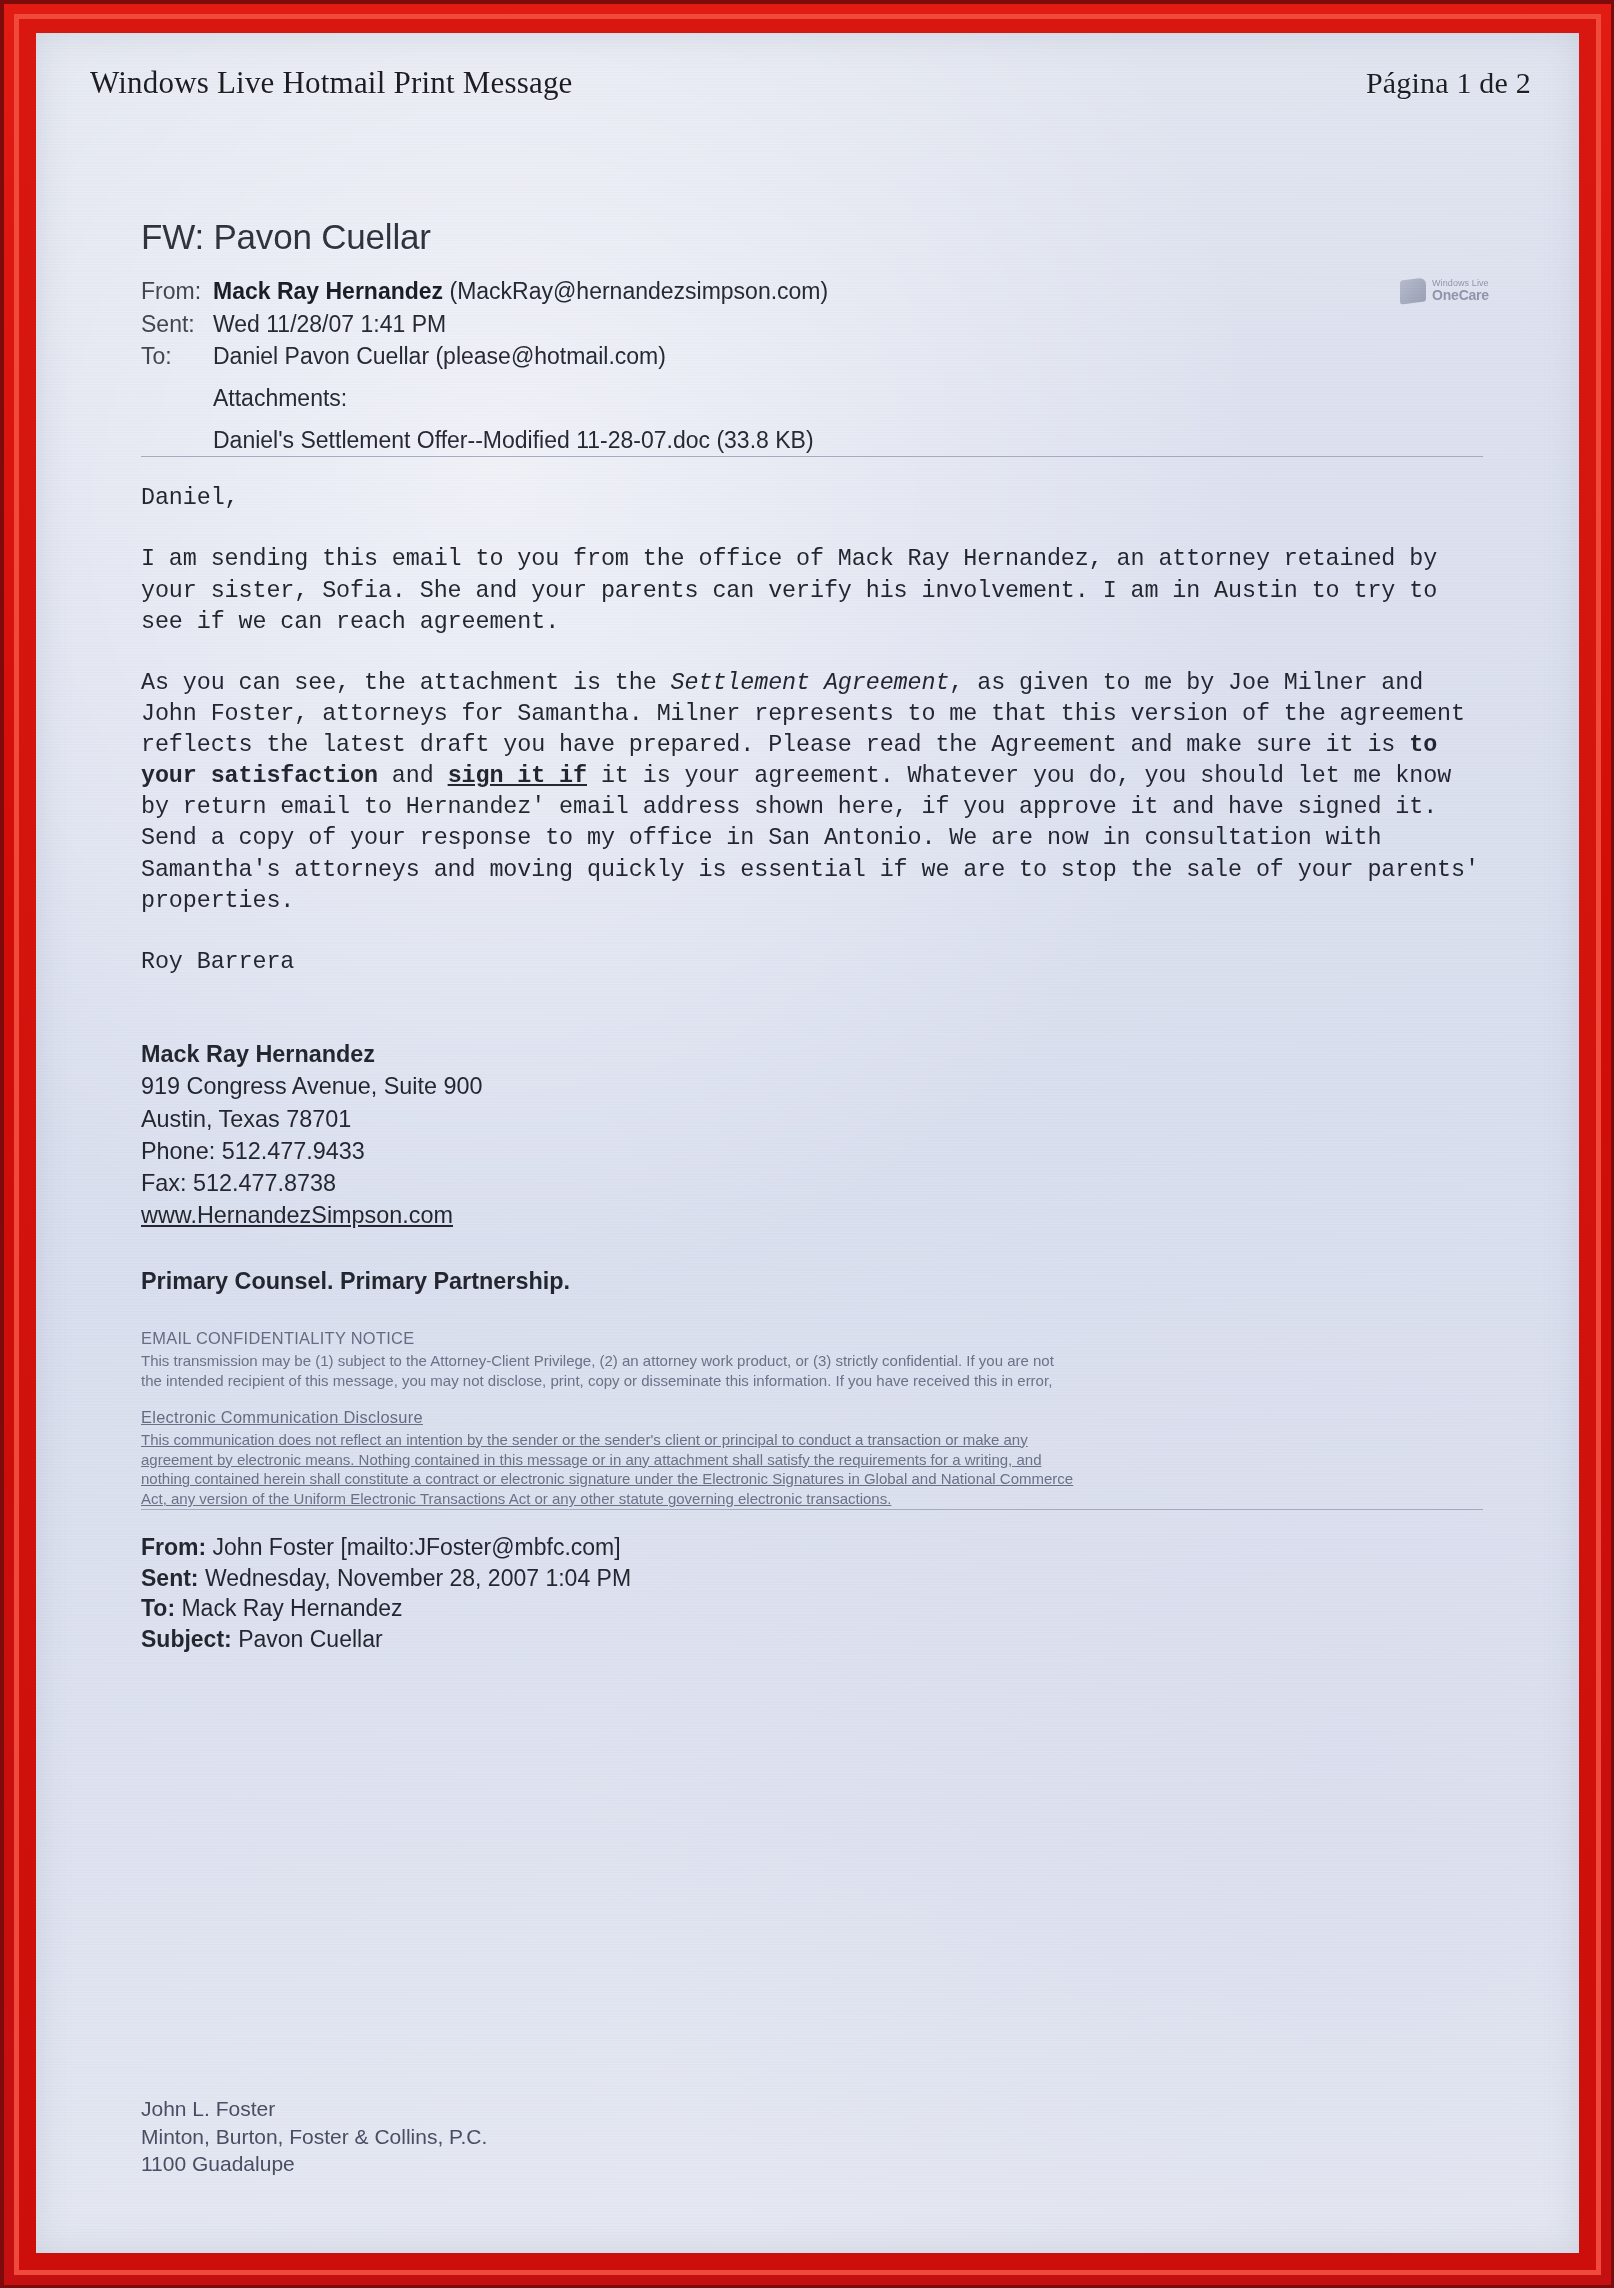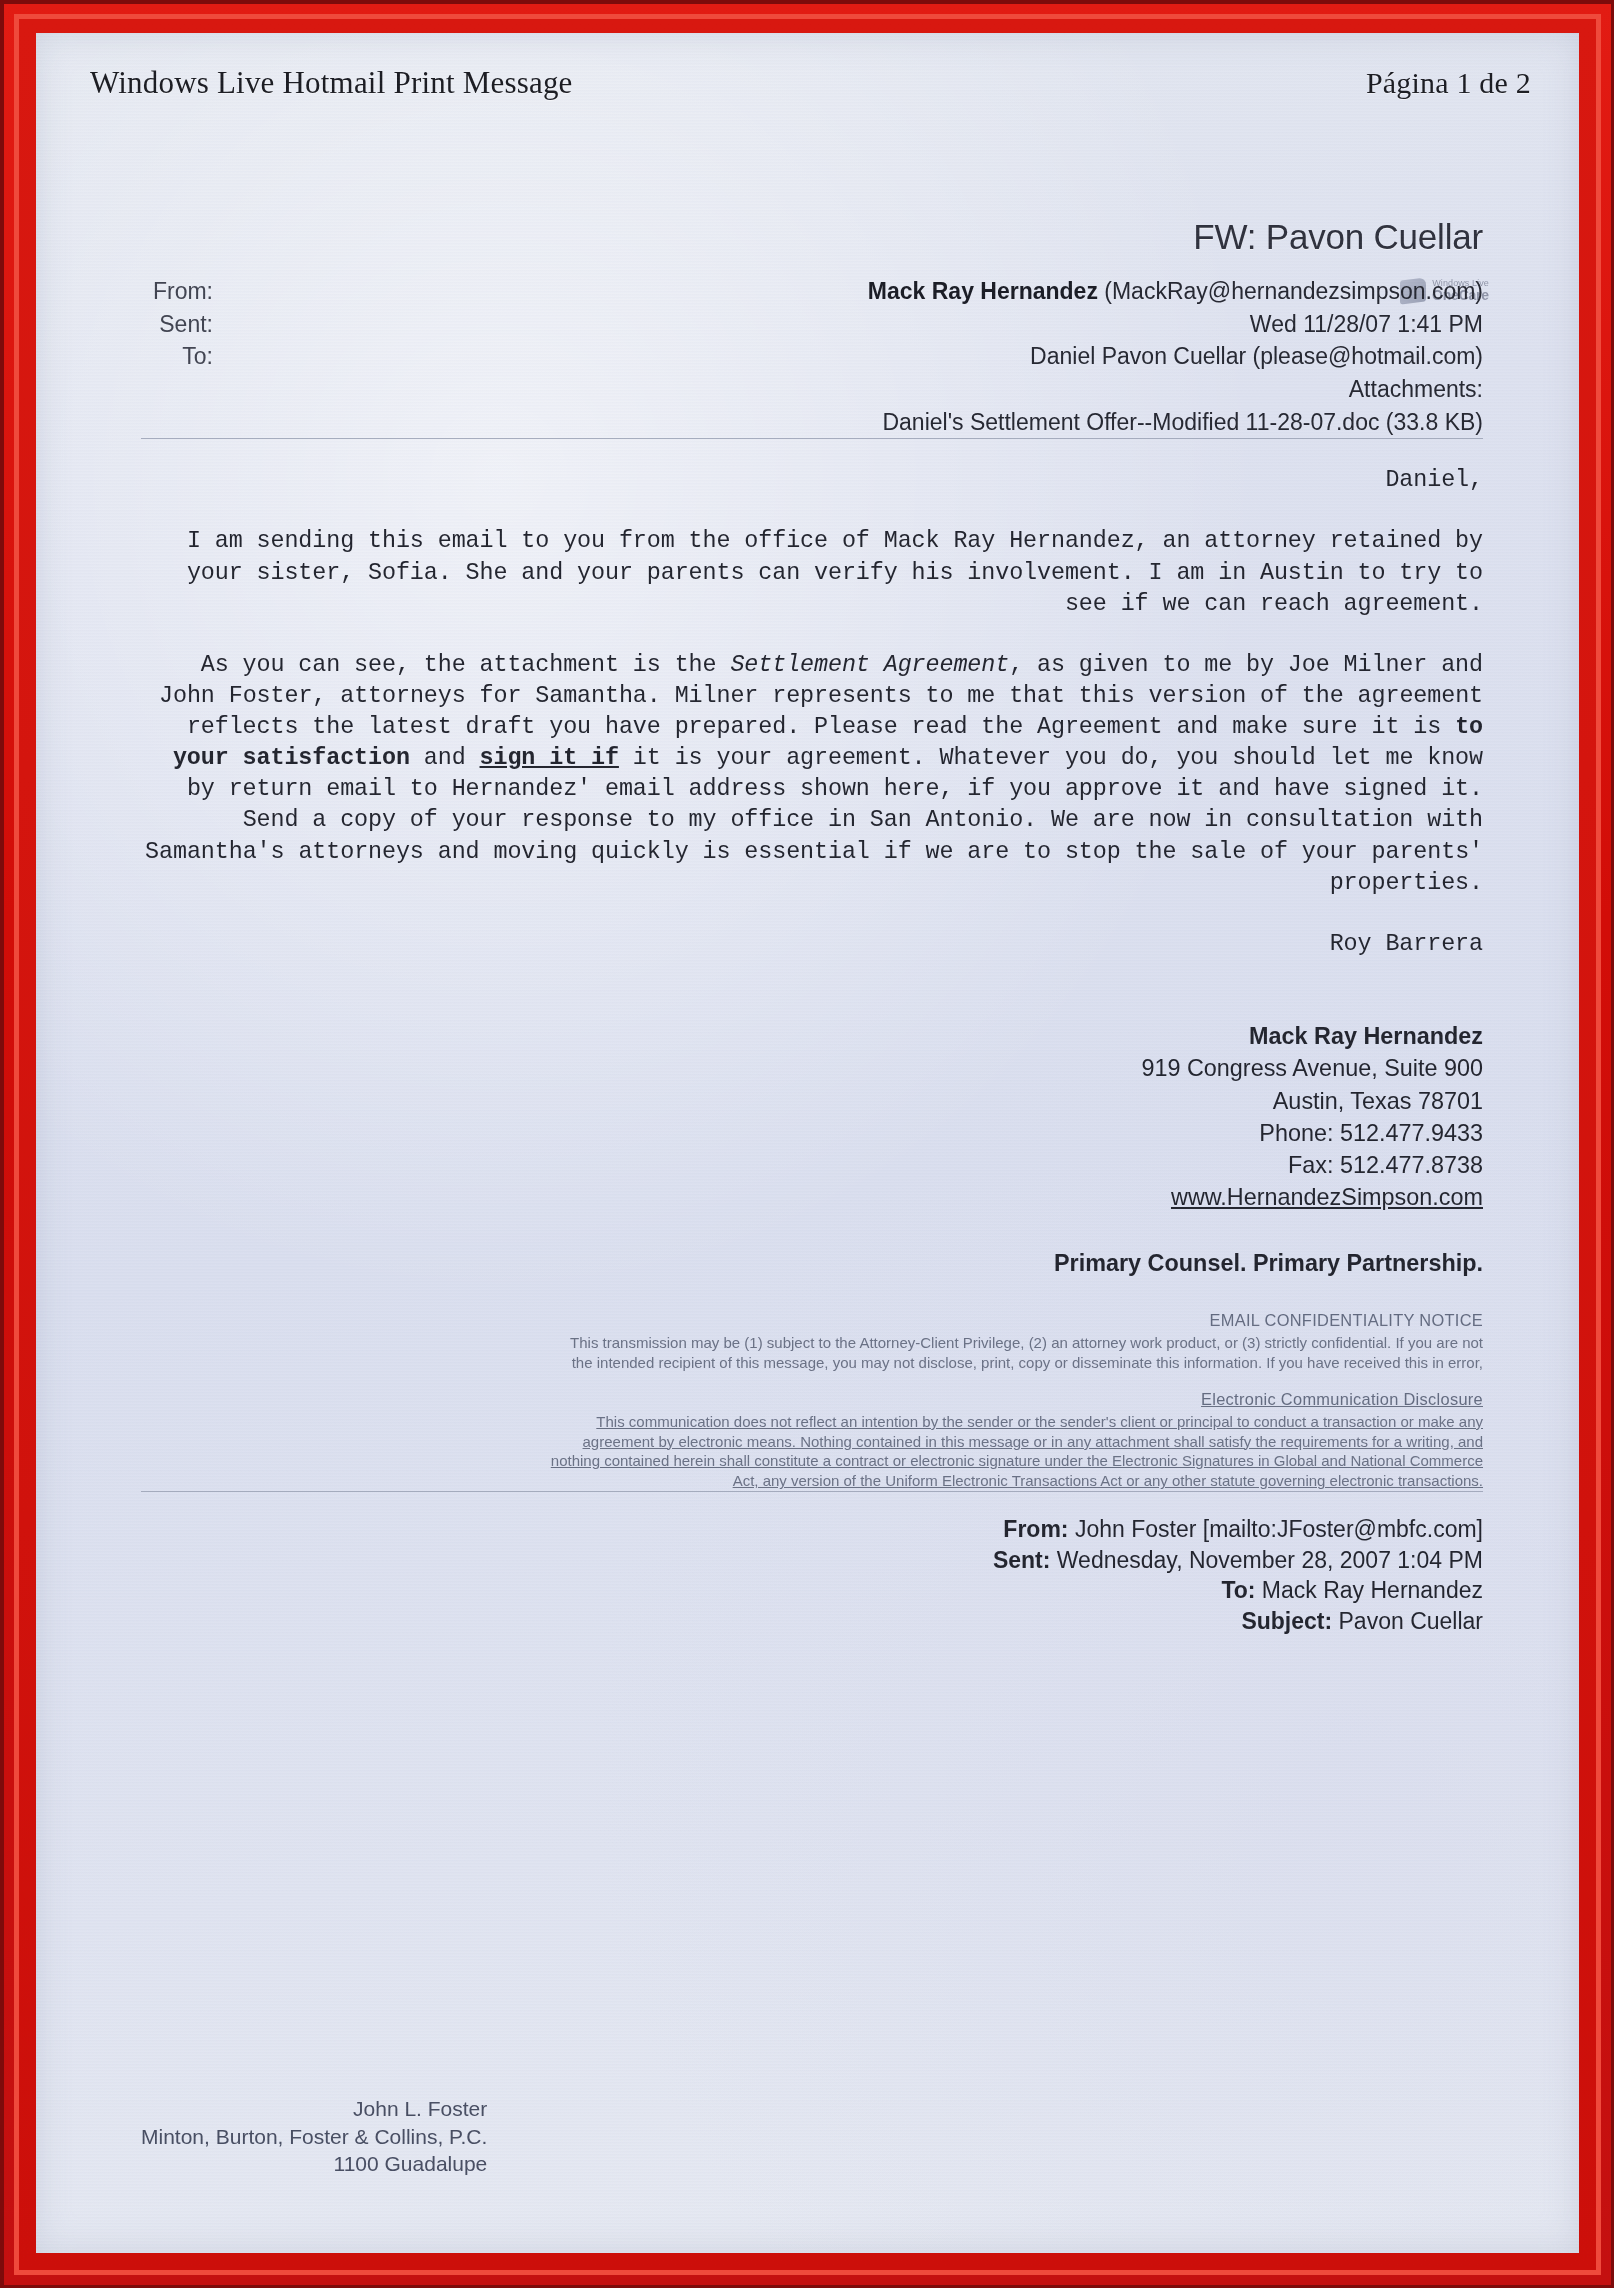--- a/index.html
+++ b/index.html
@@ -42,21 +42,20 @@
     left: 36px;
     top: 33px;
     right: 36px;
     bottom: 36px;
     background:
       radial-gradient(ellipse 80% 60% at 30% 20%, rgba(255,255,255,0.55) 0%, rgba(255,255,255,0) 62%),
       radial-gradient(ellipse 70% 50% at 85% 78%, rgba(214,218,236,0.55) 0%, rgba(255,255,255,0) 70%),
       linear-gradient(172deg, #e3e7f0 0%, #dde1ef 22%, #d9deee 52%, #dfe3f0 78%, #e7eaf2 100%);
     box-shadow: inset 0 0 34px rgba(150,158,182,0.30);
     overflow: hidden;
-    text-align: right;
   }
   .paper::after {
     content: "";
     position: absolute;
     inset: 0;
     pointer-events: none;
     background:
       repeating-linear-gradient(0deg, rgba(255,255,255,0.05) 0px, rgba(255,255,255,0.05) 1px, rgba(160,168,190,0.045) 2px, rgba(160,168,190,0.045) 3px);
     opacity: 0.85;
   }
@@ -114,21 +113,21 @@
     display: flex;
     align-items: flex-start;
   }
   .hdr-label {
     width: 72px;
     flex: 0 0 72px;
     color: #3c3f4c;
   }
   .hdr-value { flex: 1 1 auto; }
   .hdr-value b { font-weight: 700; color: #14161f; }
-  .hdr-indent { padding-left: 72px; }
+  .hdr-indent { padding-left: 72px; margin-top: 9px; }
 
   .onecare {
     position: absolute;
     right: 60px;
     top: 239px;
     width: 119px;
     height: 38px;
     display: flex;
     align-items: center;
     gap: 6px;

